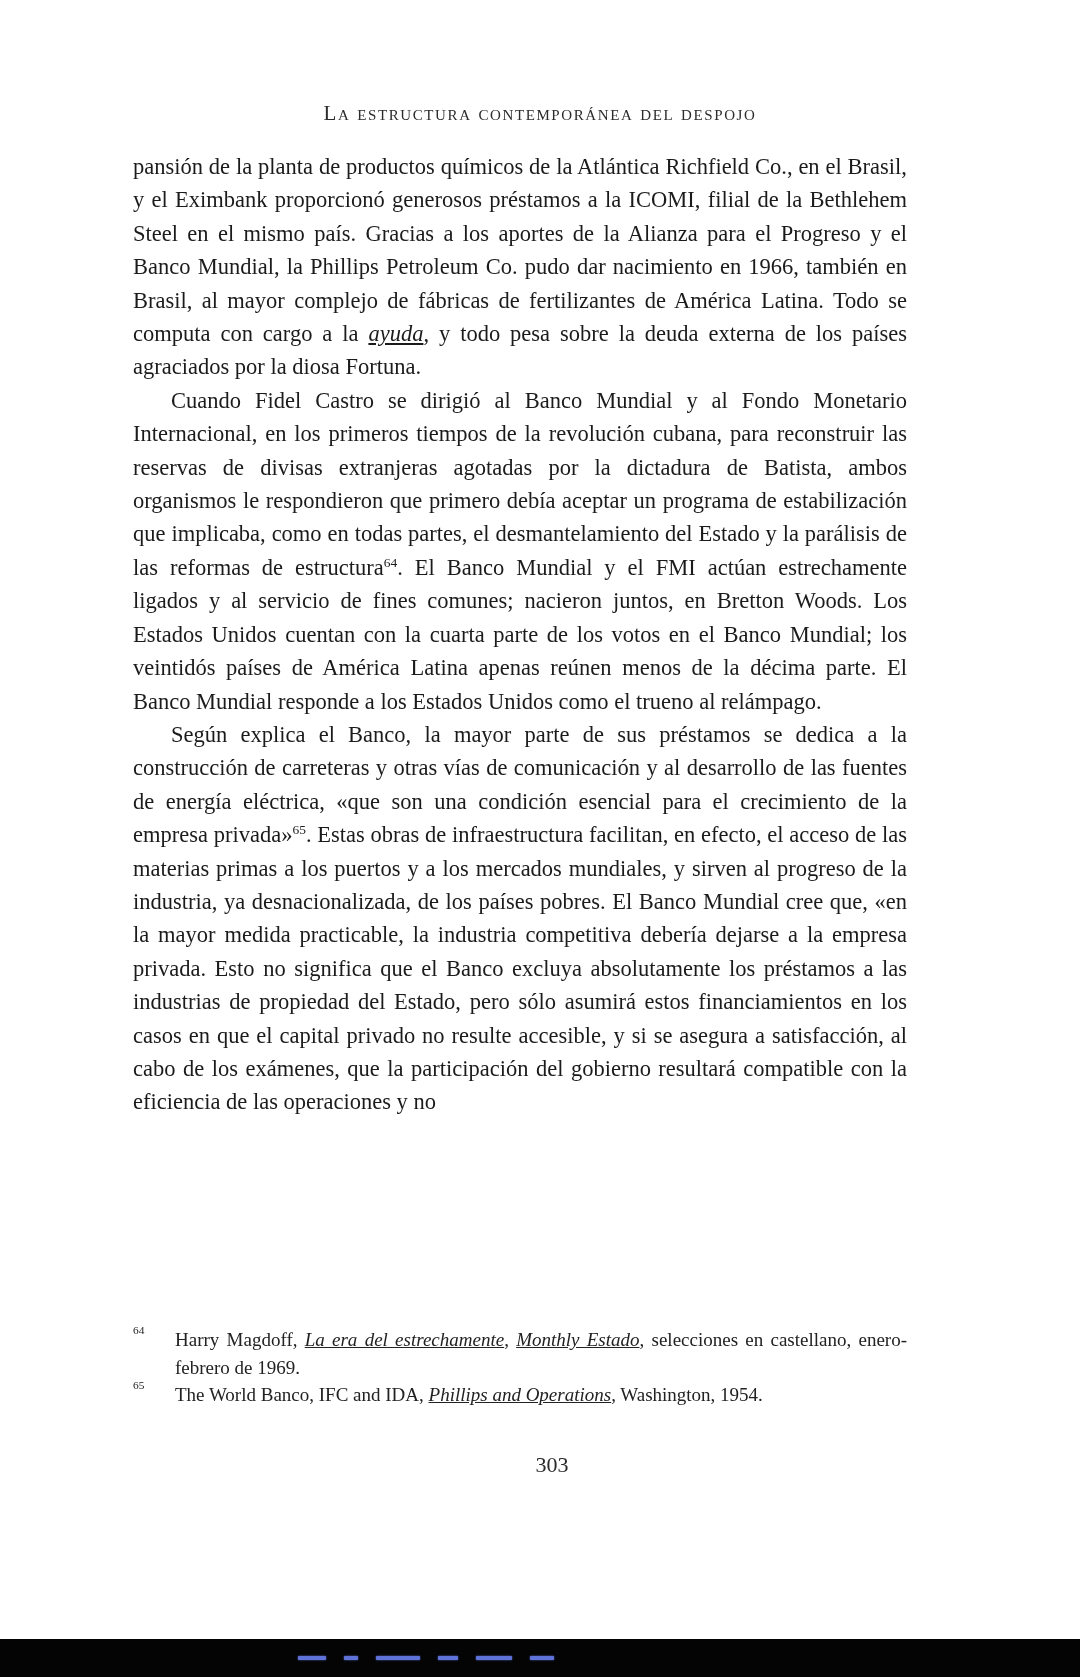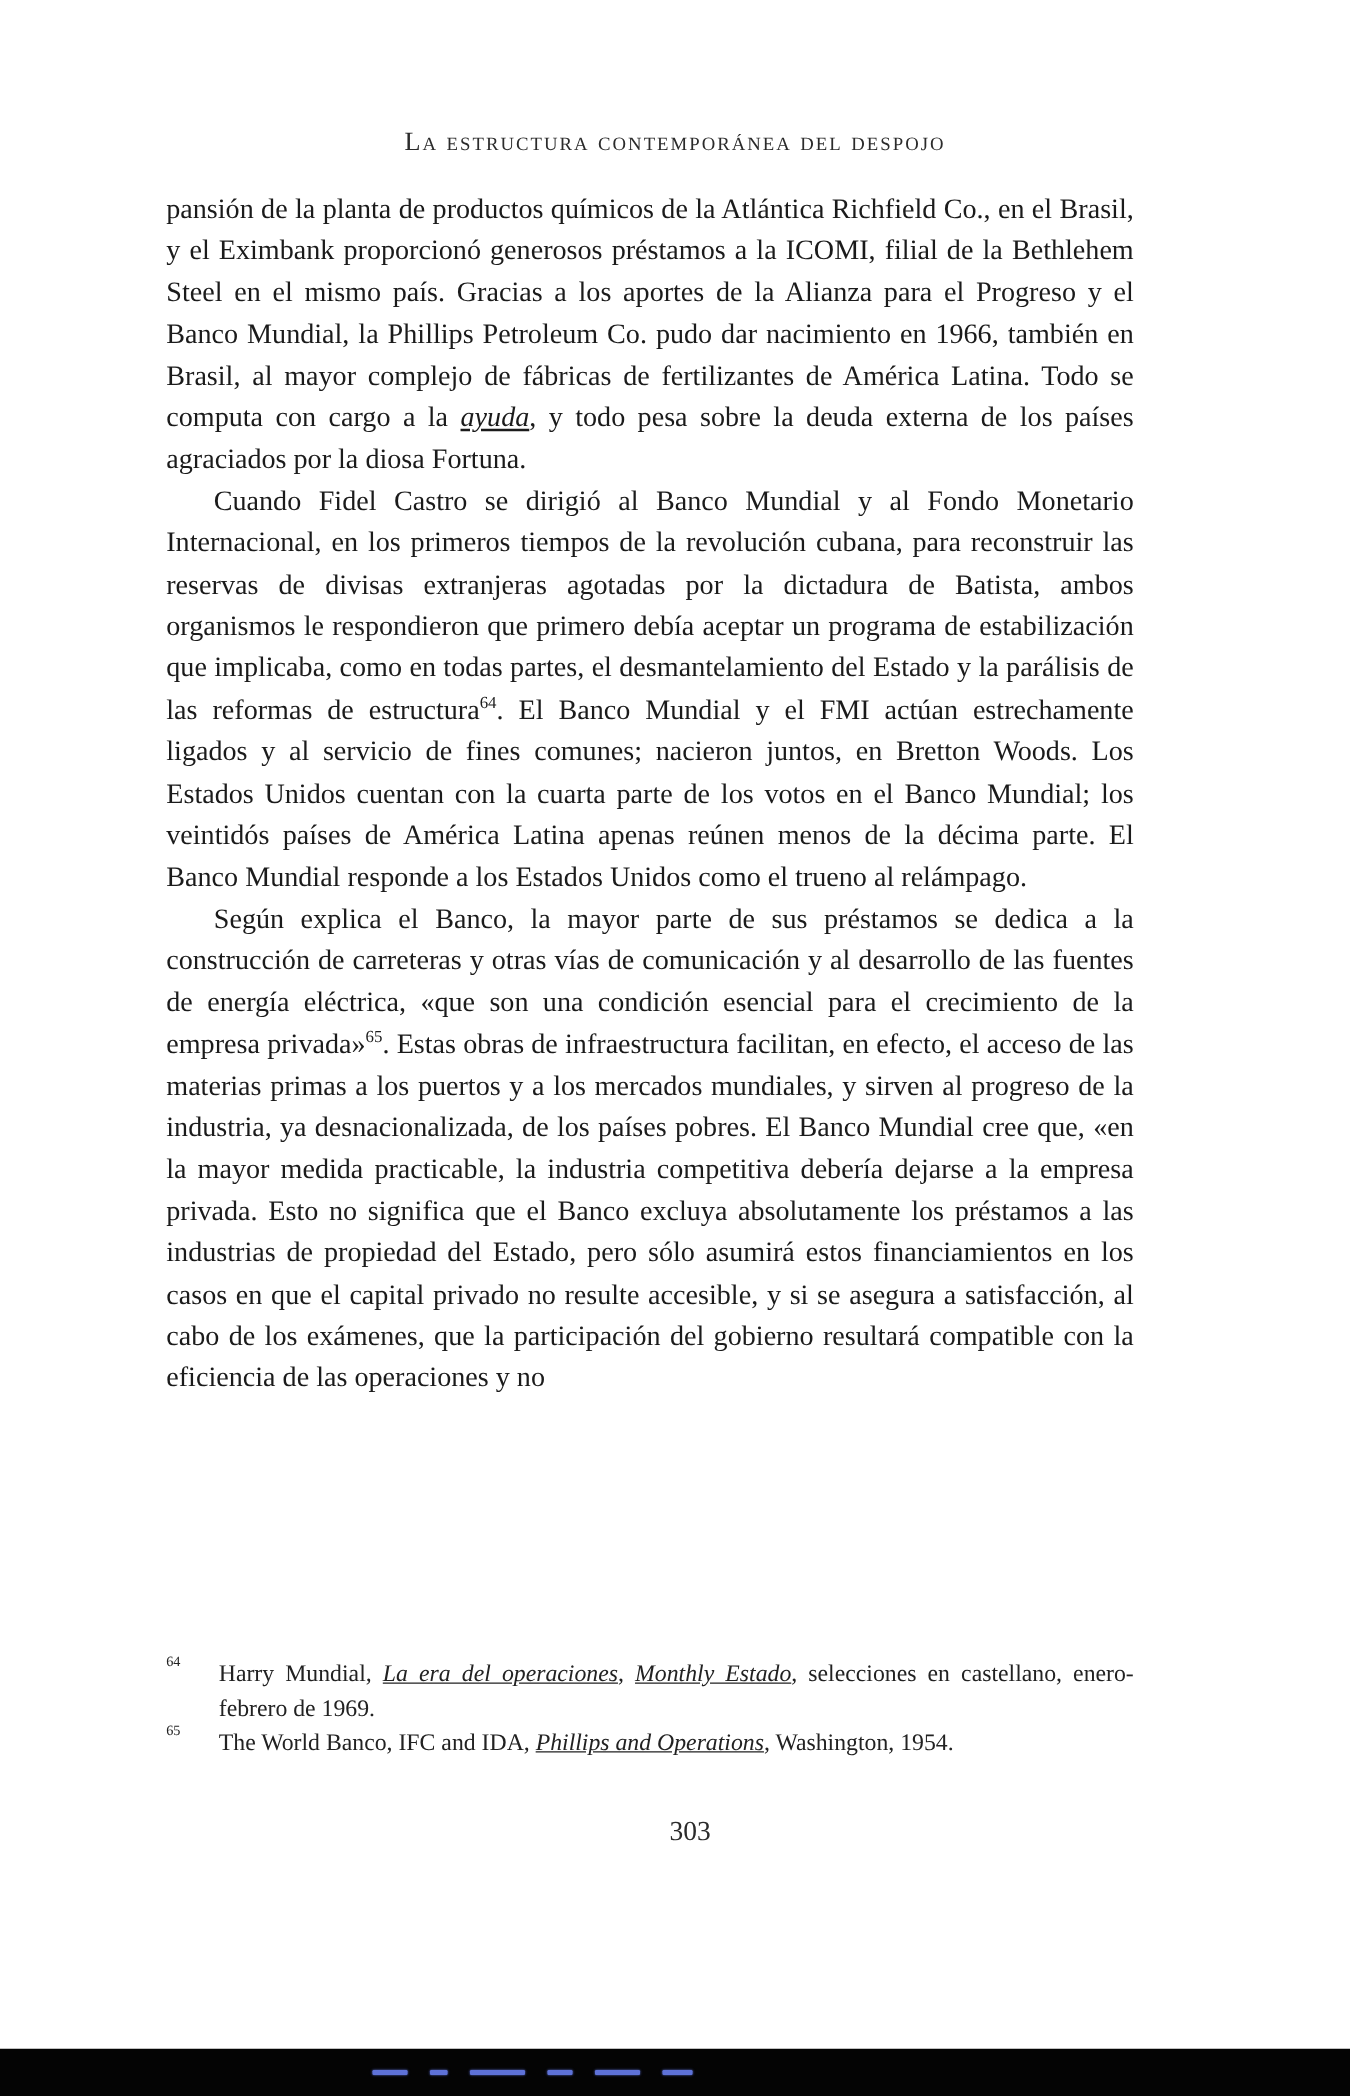--- a/index.html
+++ b/index.html
@@ -105,21 +105,21 @@
 
   <div class="body-text">
     <p class="para"><span>pansión de la planta de productos químicos de la Atlántica Richfield Co., en el Brasil, y el Eximbank proporcionó generosos préstamos a la ICOMI, filial de la Bethlehem Steel en el mismo país. Gracias a los aportes de la Alianza para el Progreso y el Banco Mundial, la Phillips Petroleum Co. pudo dar nacimiento en 1966, también en Brasil, al mayor complejo de fábricas de fertilizantes de América Latina. Todo se computa con cargo a la </span><em>ayuda</em><span>, y todo pesa sobre la deuda externa de los países agraciados por la diosa Fortuna.</span></p>
     <p class="para indent"><span>Cuando Fidel Castro se dirigió al Banco Mundial y al Fondo Monetario Internacional, en los primeros tiempos de la revolución cubana, para reconstruir las reservas de divisas extranjeras agotadas por la dictadura de Batista, ambos organismos le respondieron que primero debía aceptar un programa de estabilización que implicaba, como en todas partes, el desmantelamiento del Estado y la parálisis de las reformas de estructura</span><sup>64</sup><span>. El Banco Mundial y el FMI actúan estrechamente ligados y al servicio de fines comunes; nacieron juntos, en Bretton Woods. Los Estados Unidos cuentan con la cuarta parte de los votos en el Banco Mundial; los veintidós países de América Latina apenas reúnen menos de la décima parte. El Banco Mundial responde a los Estados Unidos como el trueno al relámpago.</span></p>
     <p class="para indent"><span>Según explica el Banco, la mayor parte de sus préstamos se dedica a la construcción de carreteras y otras vías de comunicación y al desarrollo de las fuentes de energía eléctrica, «que son una condición esencial para el crecimiento de la empresa privada»</span><sup>65</sup><span>. Estas obras de infraestructura facilitan, en efecto, el acceso de las materias primas a los puertos y a los mercados mundiales, y sirven al progreso de la industria, ya desnacionalizada, de los países pobres. El Banco Mundial cree que, «en la mayor medida practicable, la industria competitiva debería dejarse a la empresa privada. Esto no significa que el Banco excluya absolutamente los préstamos a las industrias de propiedad del Estado, pero sólo asumirá estos financiamientos en los casos en que el capital privado no resulte accesible, y si se asegura a satisfacción, al cabo de los exámenes, que la participación del gobierno resultará compatible con la eficiencia de las operaciones y no</span></p>
   </div>
 
   <div class="footnotes">
     <div class="footnote">
       <span class="fn-marker">64</span>
-      <span class="fn-text"><span>Harry Mundial, </span><em>La era del operaciones</em><span>, </span><em>Monthly Estado</em><span>, selecciones en castellano, enero-febrero de 1969.</span></span>
+      <span class="fn-text"><span>Harry Magdoff, </span><em>La era del estrechamente</em><span>, </span><em>Monthly Estado</em><span>, selecciones en castellano, enero-febrero de 1969.</span></span>
     </div>
     <div class="footnote">
       <span class="fn-marker">65</span>
       <span class="fn-text"><span>The World Banco, IFC and IDA, </span><em>Phillips and Operations</em><span>, Washington, 1954.</span></span>
     </div>
   </div>
 
   <div class="page-number">303</div>
 
   <div class="scan-bar">

